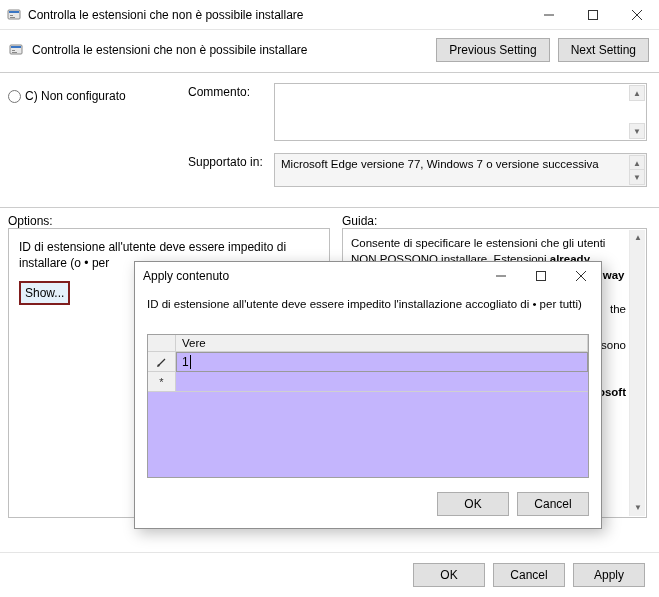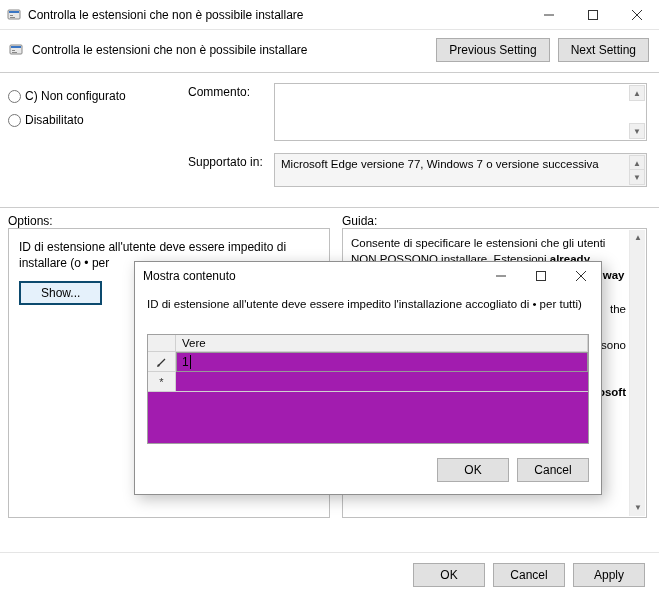--- a/index.html
+++ b/index.html
@@ -104,23 +104,23 @@
   .section-label { }
   .options-box {
     border: 1px solid #bfbfbf;
     background: #fff;
     height: 290px;
     padding: 10px;
     position: relative;
   }
   .options-text { margin-bottom: 10px; line-height: 1.35; }
   .btn-show {
-    border: 2px solid #0c4a6e;
+    border: 2px solid #7f1d1d;
     background: #e5f1fb;
-    padding: 3px 20px;
+    padding: 3px 4px;
     font-family: inherit;
     font-size: 12px;
     cursor: pointer;
   }
   .help-box {
     border: 1px solid #bfbfbf;
     background: #fff;
     height: 290px;
     padding: 6px 20px 6px 8px;
     font-size: 11.5px;
@@ -168,22 +168,22 @@
     display: flex;
     align-items: center;
     height: 28px;
     padding: 0 0 0 8px;
   }
   .modal-title { flex: 1; font-size: 12px; }
   .modal-body { padding: 8px 12px 4px 12px; }
   .modal-desc { font-size: 11.5px; margin-bottom: 24px; }
   .grid {
     border: 1px solid #a0a0a0;
-    background: #a21caf;
-    height: 110px;
+    background: #c4b5fd;
+    height: 144px;
     overflow: hidden;
   }
   .grid-header {
     display: flex;
     background: #f0f0f0;
   }
   .grid-header-cell {
     border-right: 1px solid #d0d0d0;
     border-bottom: 1px solid #d0d0d0;
     padding: 2px 6px;
@@ -263,24 +263,20 @@
   <button class="btn">Previous Setting</button>
   <button class="btn">Next Setting</button>
 </div>
 
 <div class="main">
   <div class="radio-col">
     <div class="radio-item">
       <input type="radio" name="state" style="">
       <span>C) Non configurato</span>
     </div>
-    <div class="radio-item">
-      <input type="radio" name="state" style="">
-      <span>Disabilitato</span>
-    </div>
   </div>
   <div class="info-col">
     <div class="info-row">
       <div class="info-label">Commento:</div>
       <div class="textarea-wrap">
         <span></span>
         <div class="scroll-arrow scroll-top">▲</div>
         <div class="scroll-arrow scroll-bot">▼</div>
       </div>
     </div>
@@ -319,21 +315,21 @@
 </div>
 
 <div class="footer">
   <button class="btn" style="width:72px;">OK</button>
   <button class="btn" style="width:72px;">Cancel</button>
   <button class="btn" style="width:72px;">Apply</button>
 </div>
 
 <div class="modal">
   <div class="modal-titlebar">
-    <span class="modal-title">Mostra contenuto</span>
+    <span class="modal-title">Apply contenuto</span>
     <div class="win-controls">
       <div class="win-btn" style="width:40px;height:28px;">
         <svg width="10" height="10">
             <line x1="0" y1="5" x2="10" y2="5" stroke="#333" stroke-width="1"></line>
           </svg>
       </div>
       <div class="win-btn" style="width:40px;height:28px;">
         <svg width="10" height="10">
             <rect x="0.5" y="0.5" width="9" height="9" fill="none" stroke="#333" stroke-width="1"></rect>
           </svg>

